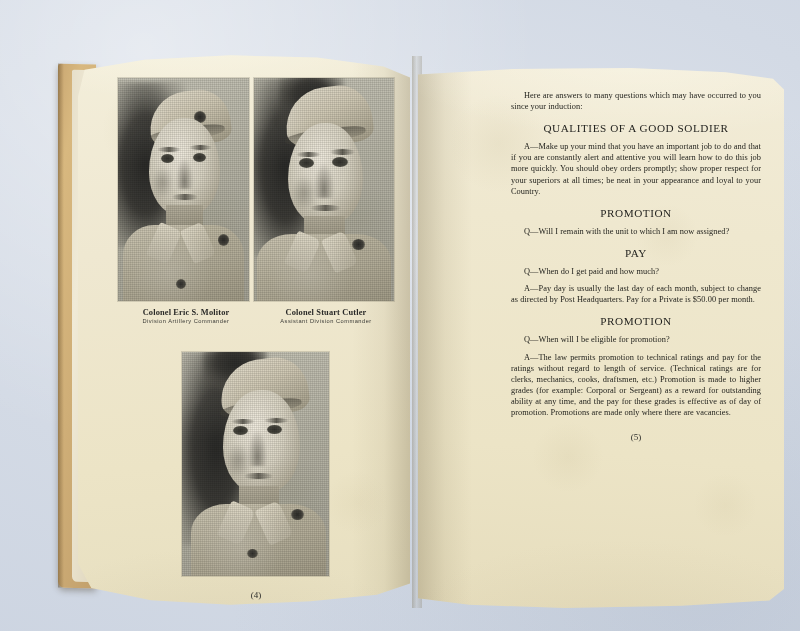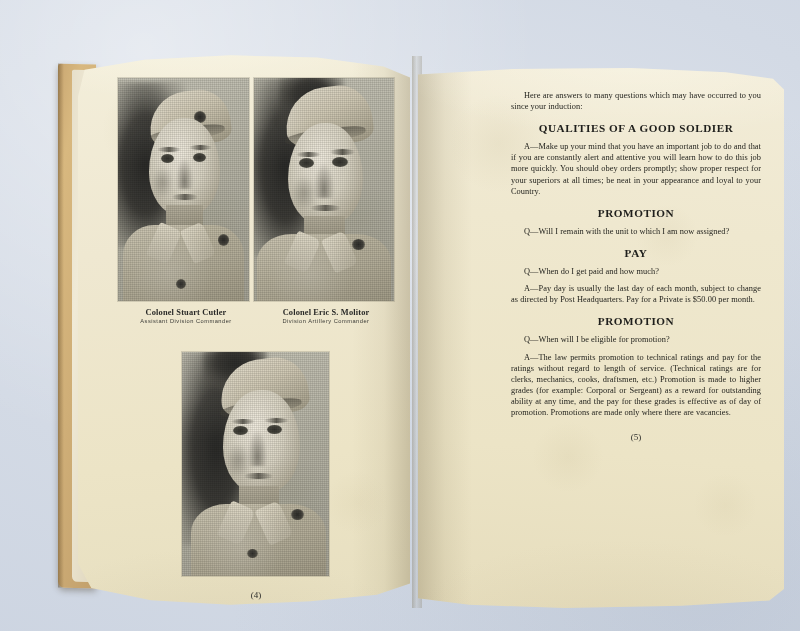--- a/index.html
+++ b/index.html
@@ -307,21 +307,21 @@
     text-align: justify;
     text-justify: inter-word;
     hyphens: none;
     letter-spacing: .05px;
   }
   .body-text p { margin: 0; text-indent: 13px; }
   .para-gap { margin-top: 6px !important; }
 
   h2.section {
     font-family: "Liberation Serif", serif;
-    font-weight: bold;
+    font-weight: normal;
     font-size: 11.2px;
     letter-spacing: .55px;
     text-align: center;
     color: #1f1f1c;
     margin: 11px 0 7px 0;
   }
 
   .folio-right {
     font-family: "Liberation Serif", serif;
     font-size: 9px;
@@ -407,26 +407,26 @@
           <div class="insignia" style="left:70%;top:72%;width:9%;height:5%;"></div>
           <div class="halftone"></div>
           <div class="grain"></div>
         </div>
       </div>
 
     </div>
 
     <div class="cap-pair">
       <div class="caption">
+        <div class="cap-name">Colonel Eric S. Molitor</div>
+        <div class="cap-role">Division Artillery Commander</div>
+      </div>
+      <div class="caption">
         <div class="cap-name">Colonel Stuart Cutler</div>
         <div class="cap-role">Assistant Division Commander</div>
-      </div>
-      <div class="caption">
-        <div class="cap-name">Colonel Eric S. Molitor</div>
-        <div class="cap-role">Division Artillery Commander</div>
       </div>
     </div>
 
     <div class="photo photo-solo">
       <div class="portrait">
         <div class="bg"></div>
         <div class="shadowblob" style="left:-4%;top:0%;width:54%;height:86%;"></div>
         <div class="shadowblob" style="left:14%;top:-6%;width:44%;height:22%;"></div>
         <div class="cap" style="left:26%;top:3%;width:60%;height:25%;"></div>
         <div class="capband" style="left:26%;top:22%;width:56%;height:6%;"></div>

